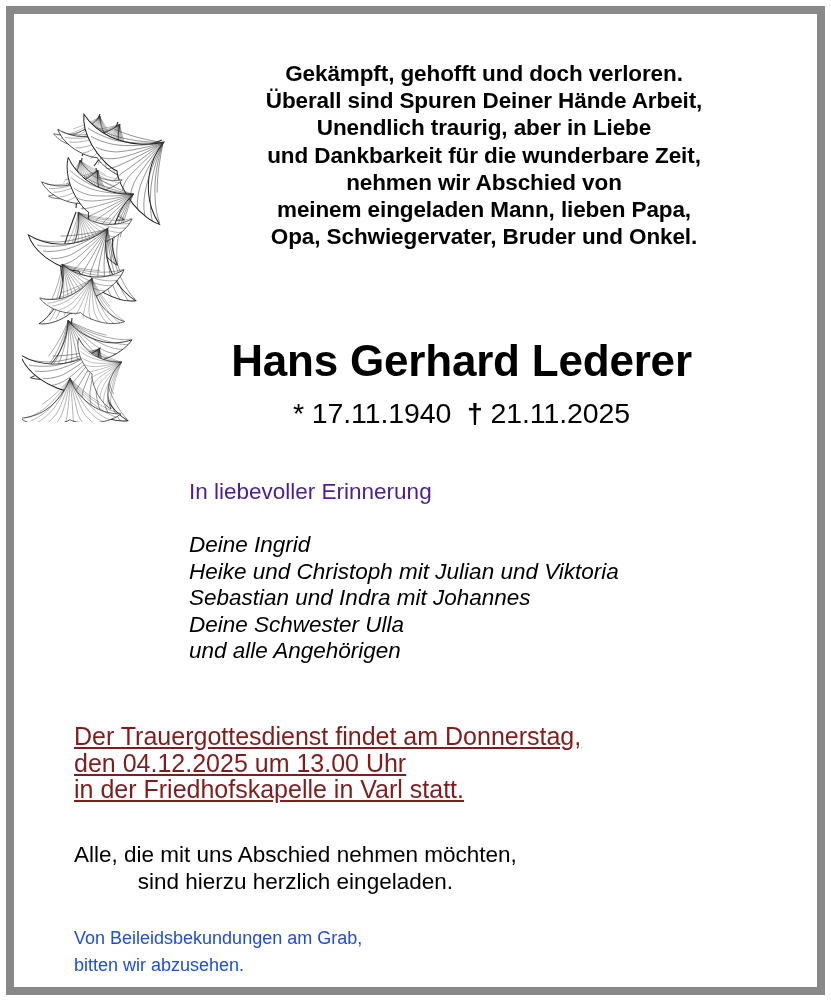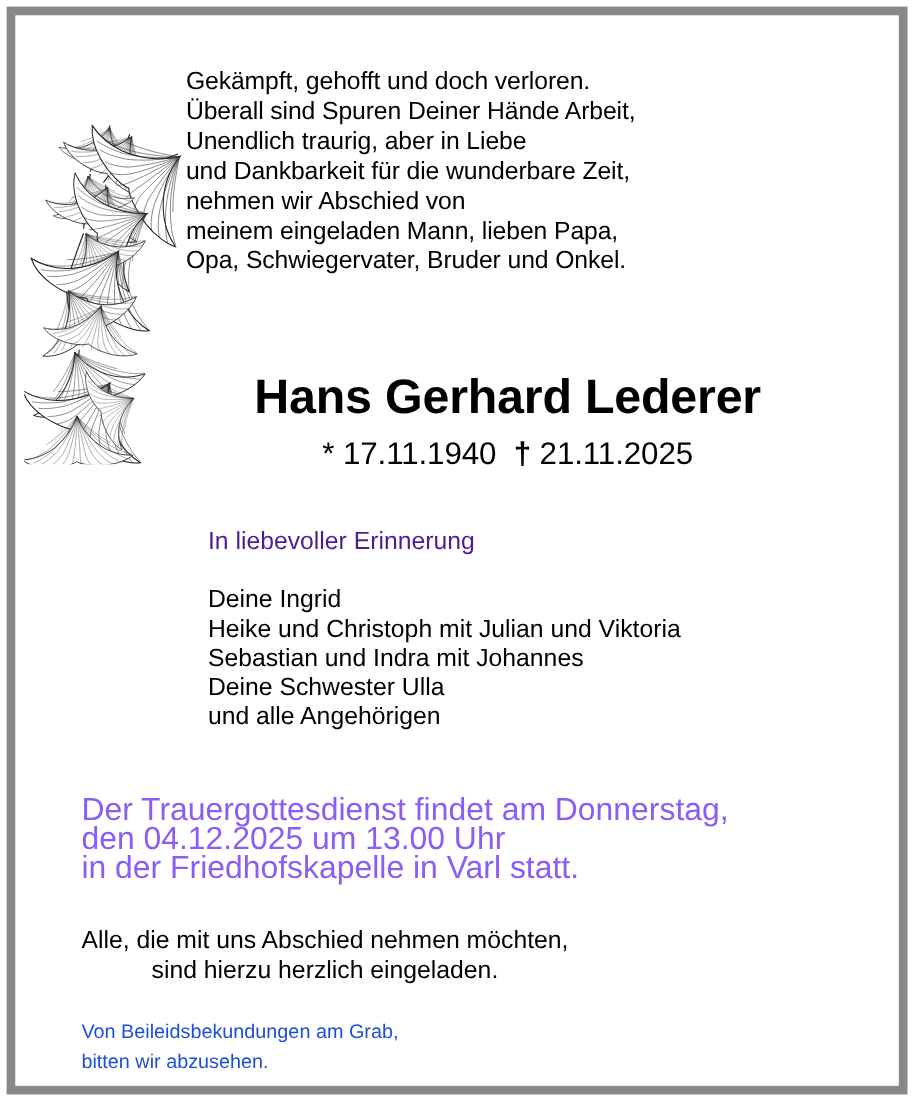--- a/index.html
+++ b/index.html
@@ -45,24 +45,26 @@
     pointer-events: none;
   }
   #ginkgo svg { display: block; width: 100%; height: 100%; }
 
   
   .poem {
     position: absolute;
     left: 155px;
     top: 46px;
     width: 630px;
+    text-align: center;
     font-size: 22.5px;
     line-height: 27.2px;
     color: #000000;
     letter-spacing: -0.1px;
+    font-weight: bold;
   }
 
   .name {
     position: absolute;
     left: 20px;
     top: 322px;
     width: 855px;
     text-align: center;
     font-size: 44px;
     font-weight: bold;
@@ -94,29 +96,30 @@
   }
 
   .family {
     position: absolute;
     left: 175px;
     top: 518px;
     font-size: 22.5px;
     line-height: 26.5px;
     color: #000000;
   }
-  .family div { white-space: nowrap; }
+  .family div { white-space: nowrap; font-style: italic; }
 
   .service {
     position: absolute;
     left: 60px;
     top: 709px;
-    font-size: 29px;
-    line-height: 26.5px;
-    color: #8b5cf6;
+    font-size: 25px;
+    line-height: 26.5px;
+    color: #7f1d1d;
+    text-decoration: underline;
   }
   .service div { white-space: nowrap; }
 
   .invite {
     position: absolute;
     left: 60px;
     top: 828px;
     font-size: 22.5px;
     line-height: 26.5px;
     color: #000000;

